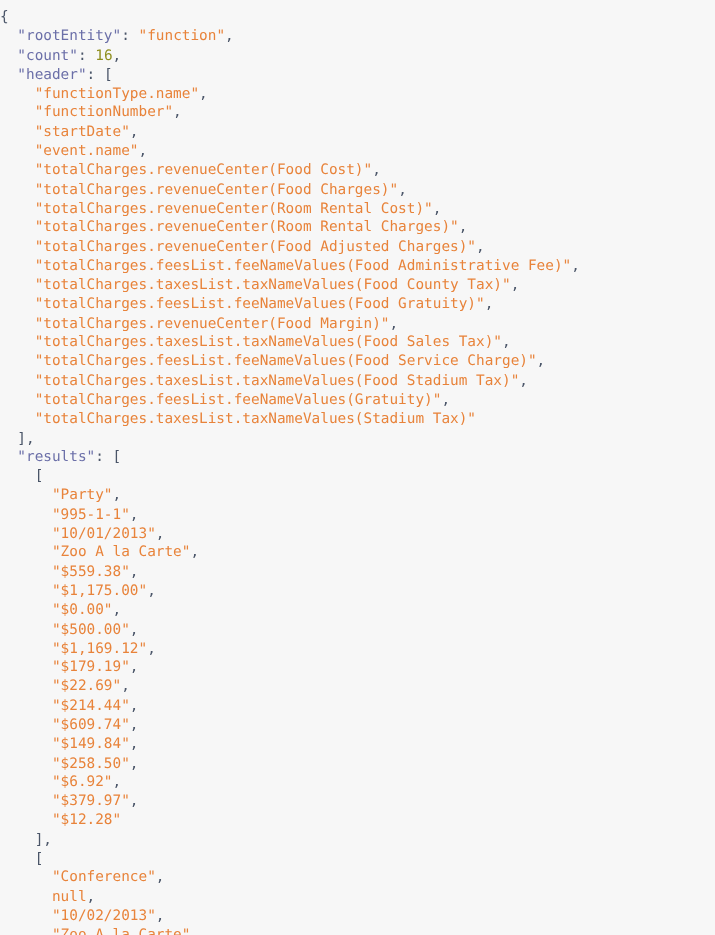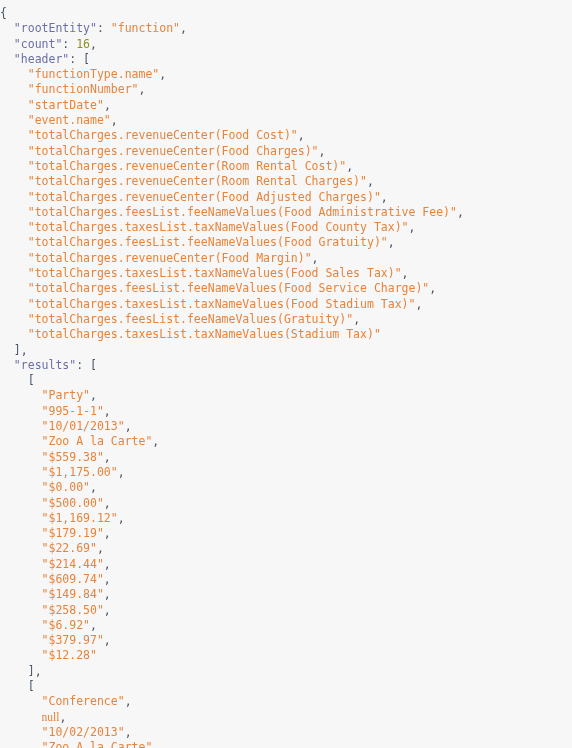--- a/index.html
+++ b/index.html
@@ -25,20 +25,20 @@
   .ln {
     display: block;
     height: 15.3px;
     white-space: pre;
   }
   
   .punc  { color: #4a5568; }
   .key   { color: #6b6fa8; }
   .str   { color: #e8833a; }
   .num   { color: #8f8f1f; }
-  .kw    { color: #e8833a; font-family: Liberation Serif, serif; }
+  .kw    { color: #e8833a; }
   .colon { color: #4a5568; }
   .comma { color: #4a5568; }
 </style>
 </head>
 <body>
 
 <div id="json-view"><span class="ln"><span></span><span class="punc">{</span></span><span class="ln"><span>  </span><span class="key">"rootEntity"</span><span class="colon">: </span><span class="str">"function"</span><span class="comma">,</span></span><span class="ln"><span>  </span><span class="key">"count"</span><span class="colon">: </span><span class="num">16</span><span class="comma">,</span></span><span class="ln"><span>  </span><span class="key">"header"</span><span class="colon">: </span><span class="punc">[</span></span><span class="ln"><span>    </span><span class="str">"functionType.name"</span><span class="comma">,</span></span><span class="ln"><span>    </span><span class="str">"functionNumber"</span><span class="comma">,</span></span><span class="ln"><span>    </span><span class="str">"startDate"</span><span class="comma">,</span></span><span class="ln"><span>    </span><span class="str">"event.name"</span><span class="comma">,</span></span><span class="ln"><span>    </span><span class="str">"totalCharges.revenueCenter(Food Cost)"</span><span class="comma">,</span></span><span class="ln"><span>    </span><span class="str">"totalCharges.revenueCenter(Food Charges)"</span><span class="comma">,</span></span><span class="ln"><span>    </span><span class="str">"totalCharges.revenueCenter(Room Rental Cost)"</span><span class="comma">,</span></span><span class="ln"><span>    </span><span class="str">"totalCharges.revenueCenter(Room Rental Charges)"</span><span class="comma">,</span></span><span class="ln"><span>    </span><span class="str">"totalCharges.revenueCenter(Food Adjusted Charges)"</span><span class="comma">,</span></span><span class="ln"><span>    </span><span class="str">"totalCharges.feesList.feeNameValues(Food Administrative Fee)"</span><span class="comma">,</span></span><span class="ln"><span>    </span><span class="str">"totalCharges.taxesList.taxNameValues(Food County Tax)"</span><span class="comma">,</span></span><span class="ln"><span>    </span><span class="str">"totalCharges.feesList.feeNameValues(Food Gratuity)"</span><span class="comma">,</span></span><span class="ln"><span>    </span><span class="str">"totalCharges.revenueCenter(Food Margin)"</span><span class="comma">,</span></span><span class="ln"><span>    </span><span class="str">"totalCharges.taxesList.taxNameValues(Food Sales Tax)"</span><span class="comma">,</span></span><span class="ln"><span>    </span><span class="str">"totalCharges.feesList.feeNameValues(Food Service Charge)"</span><span class="comma">,</span></span><span class="ln"><span>    </span><span class="str">"totalCharges.taxesList.taxNameValues(Food Stadium Tax)"</span><span class="comma">,</span></span><span class="ln"><span>    </span><span class="str">"totalCharges.feesList.feeNameValues(Gratuity)"</span><span class="comma">,</span></span><span class="ln"><span>    </span><span class="str">"totalCharges.taxesList.taxNameValues(Stadium Tax)"</span></span><span class="ln"><span>  </span><span class="punc">]</span><span class="comma">,</span></span><span class="ln"><span>  </span><span class="key">"results"</span><span class="colon">: </span><span class="punc">[</span></span><span class="ln"><span>    </span><span class="punc">[</span></span><span class="ln"><span>      </span><span class="str">"Party"</span><span class="comma">,</span></span><span class="ln"><span>      </span><span class="str">"995-1-1"</span><span class="comma">,</span></span><span class="ln"><span>      </span><span class="str">"10/01/2013"</span><span class="comma">,</span></span><span class="ln"><span>      </span><span class="str">"Zoo A la Carte"</span><span class="comma">,</span></span><span class="ln"><span>      </span><span class="str">"$559.38"</span><span class="comma">,</span></span><span class="ln"><span>      </span><span class="str">"$1,175.00"</span><span class="comma">,</span></span><span class="ln"><span>      </span><span class="str">"$0.00"</span><span class="comma">,</span></span><span class="ln"><span>      </span><span class="str">"$500.00"</span><span class="comma">,</span></span><span class="ln"><span>      </span><span class="str">"$1,169.12"</span><span class="comma">,</span></span><span class="ln"><span>      </span><span class="str">"$179.19"</span><span class="comma">,</span></span><span class="ln"><span>      </span><span class="str">"$22.69"</span><span class="comma">,</span></span><span class="ln"><span>      </span><span class="str">"$214.44"</span><span class="comma">,</span></span><span class="ln"><span>      </span><span class="str">"$609.74"</span><span class="comma">,</span></span><span class="ln"><span>      </span><span class="str">"$149.84"</span><span class="comma">,</span></span><span class="ln"><span>      </span><span class="str">"$258.50"</span><span class="comma">,</span></span><span class="ln"><span>      </span><span class="str">"$6.92"</span><span class="comma">,</span></span><span class="ln"><span>      </span><span class="str">"$379.97"</span><span class="comma">,</span></span><span class="ln"><span>      </span><span class="str">"$12.28"</span></span><span class="ln"><span>    </span><span class="punc">]</span><span class="comma">,</span></span><span class="ln"><span>    </span><span class="punc">[</span></span><span class="ln"><span>      </span><span class="str">"Conference"</span><span class="comma">,</span></span><span class="ln"><span>      </span><span class="kw">null</span><span class="comma">,</span></span><span class="ln"><span>      </span><span class="str">"10/02/2013"</span><span class="comma">,</span></span><span class="ln"><span>      </span><span class="str">"Zoo A la Carte"</span><span class="comma">,</span></span></div>
 
 </body></html>

